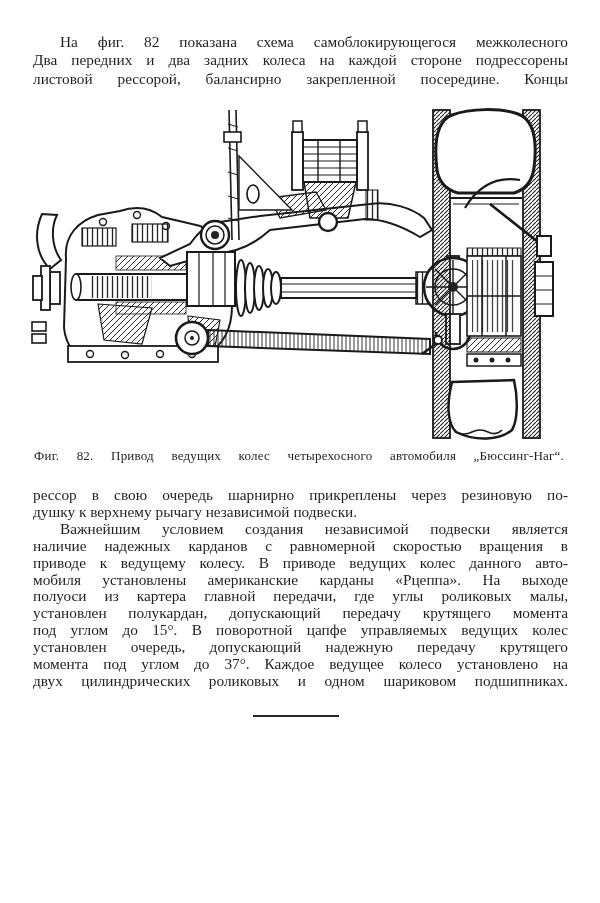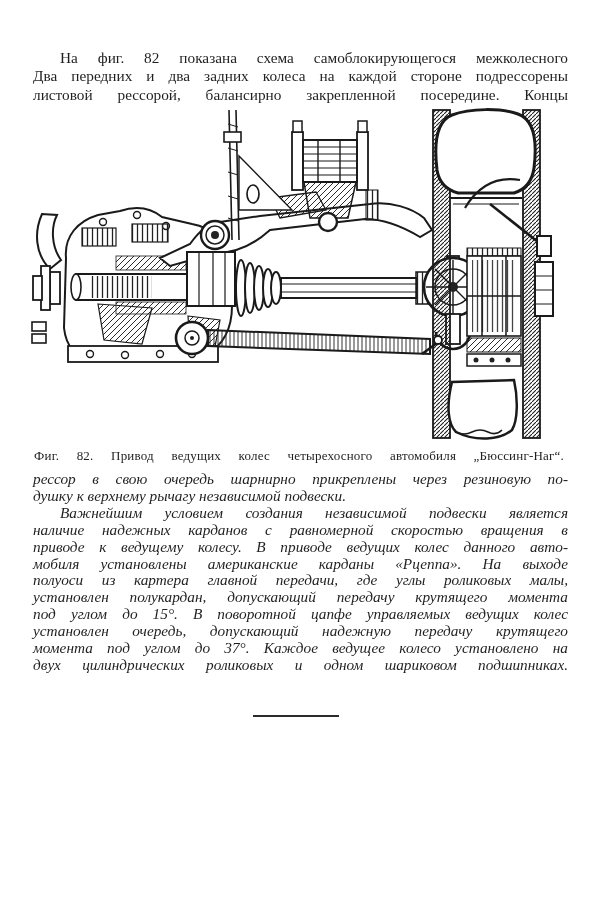--- a/index.html
+++ b/index.html
@@ -9,22 +9,22 @@
     color:#1f1f1f;overflow:hidden;
   }
   .textblock{position:absolute;left:33px;width:535px;}
   .line{
     font-size:15.3px;line-height:18.4px;white-space:nowrap;
     text-align:justify;text-align-last:justify;
   }
   .tb2 .line{line-height:16.9px;}
   .line.last{text-align-last:left;}
   .line.ind{text-indent:27px;}
-  #para1{top:33px;margin-top:16px;}
-  #para23{top:471px;font-style:italic;}
+  #para1{top:33px;}
+  #para23{top:487px;}
   #figurebox{position:absolute;left:20px;top:106px;width:560px;height:338px;}
   #caption{
     position:absolute;left:34px;top:448px;width:530px;
     font-size:13px;letter-spacing:0.2px;word-spacing:3px;
     text-align:justify;text-align-last:justify;white-space:nowrap;
   }
   #endrule{position:absolute;left:253px;top:715px;width:86px;height:2px;background:#2a2a2a;}
   svg{display:block;}
   .ln{stroke:#1a1a1a;fill:none;}
   .fw{fill:#ffffff;stroke:#1a1a1a;}

